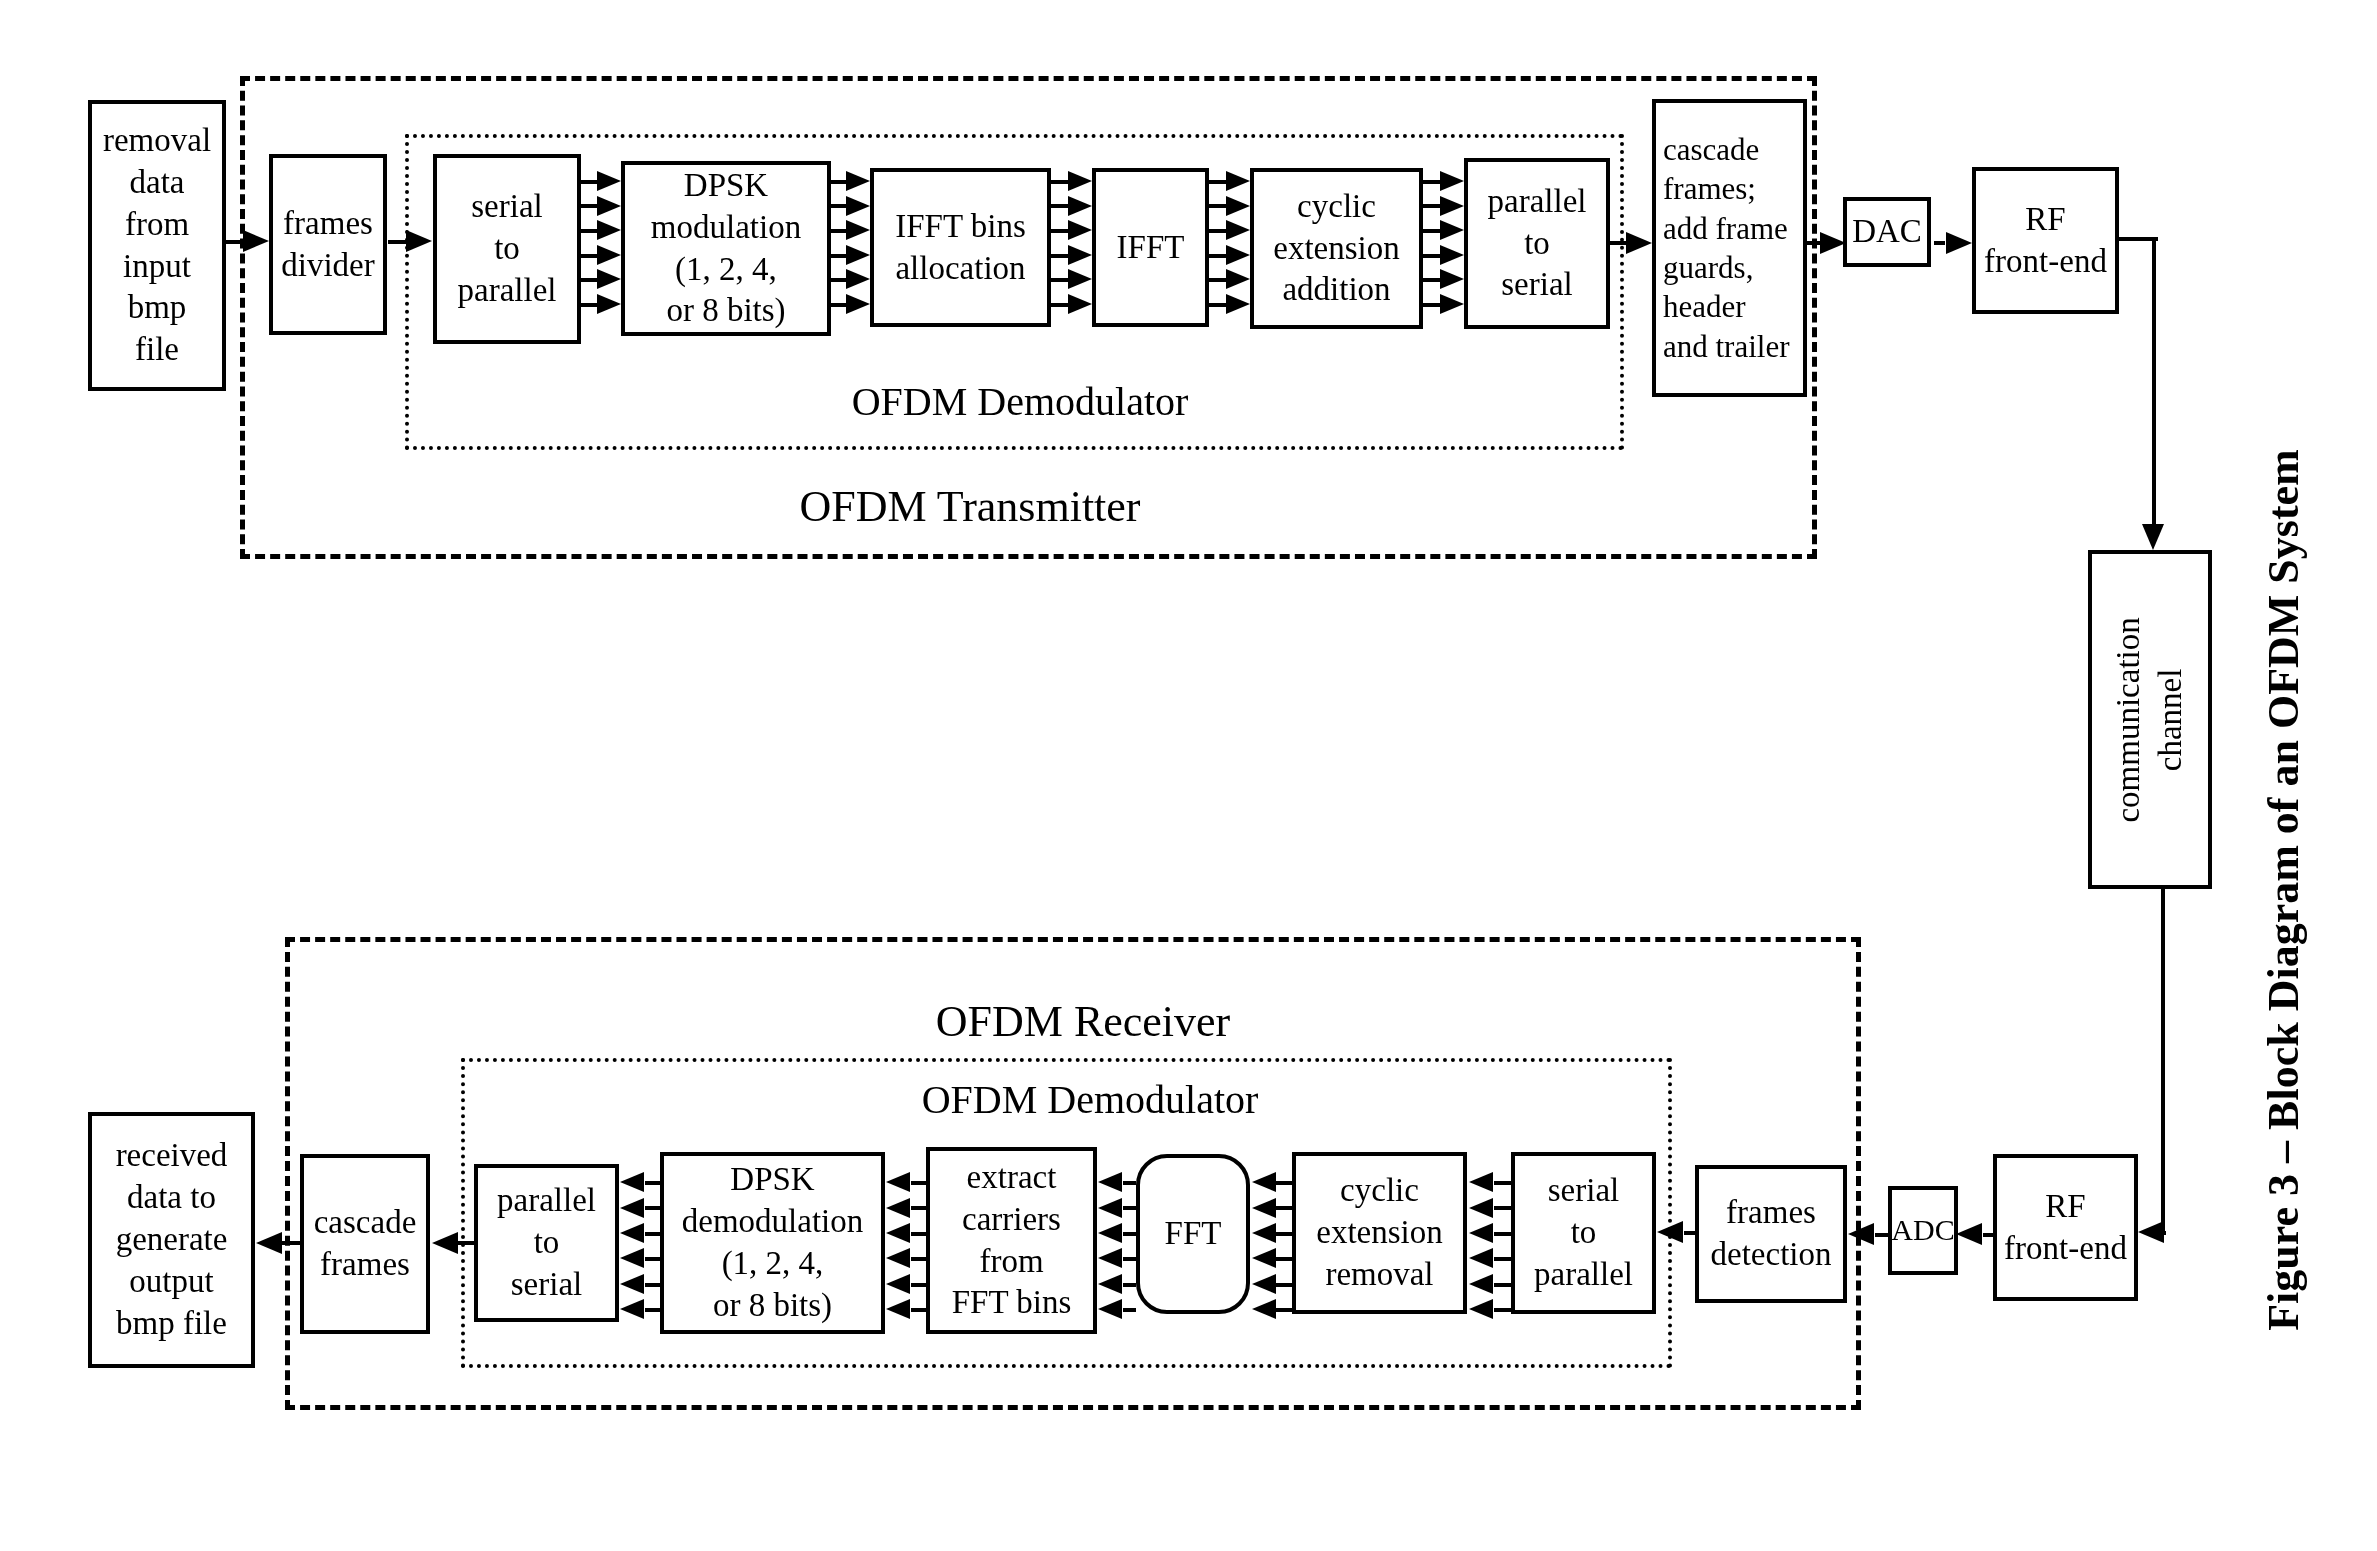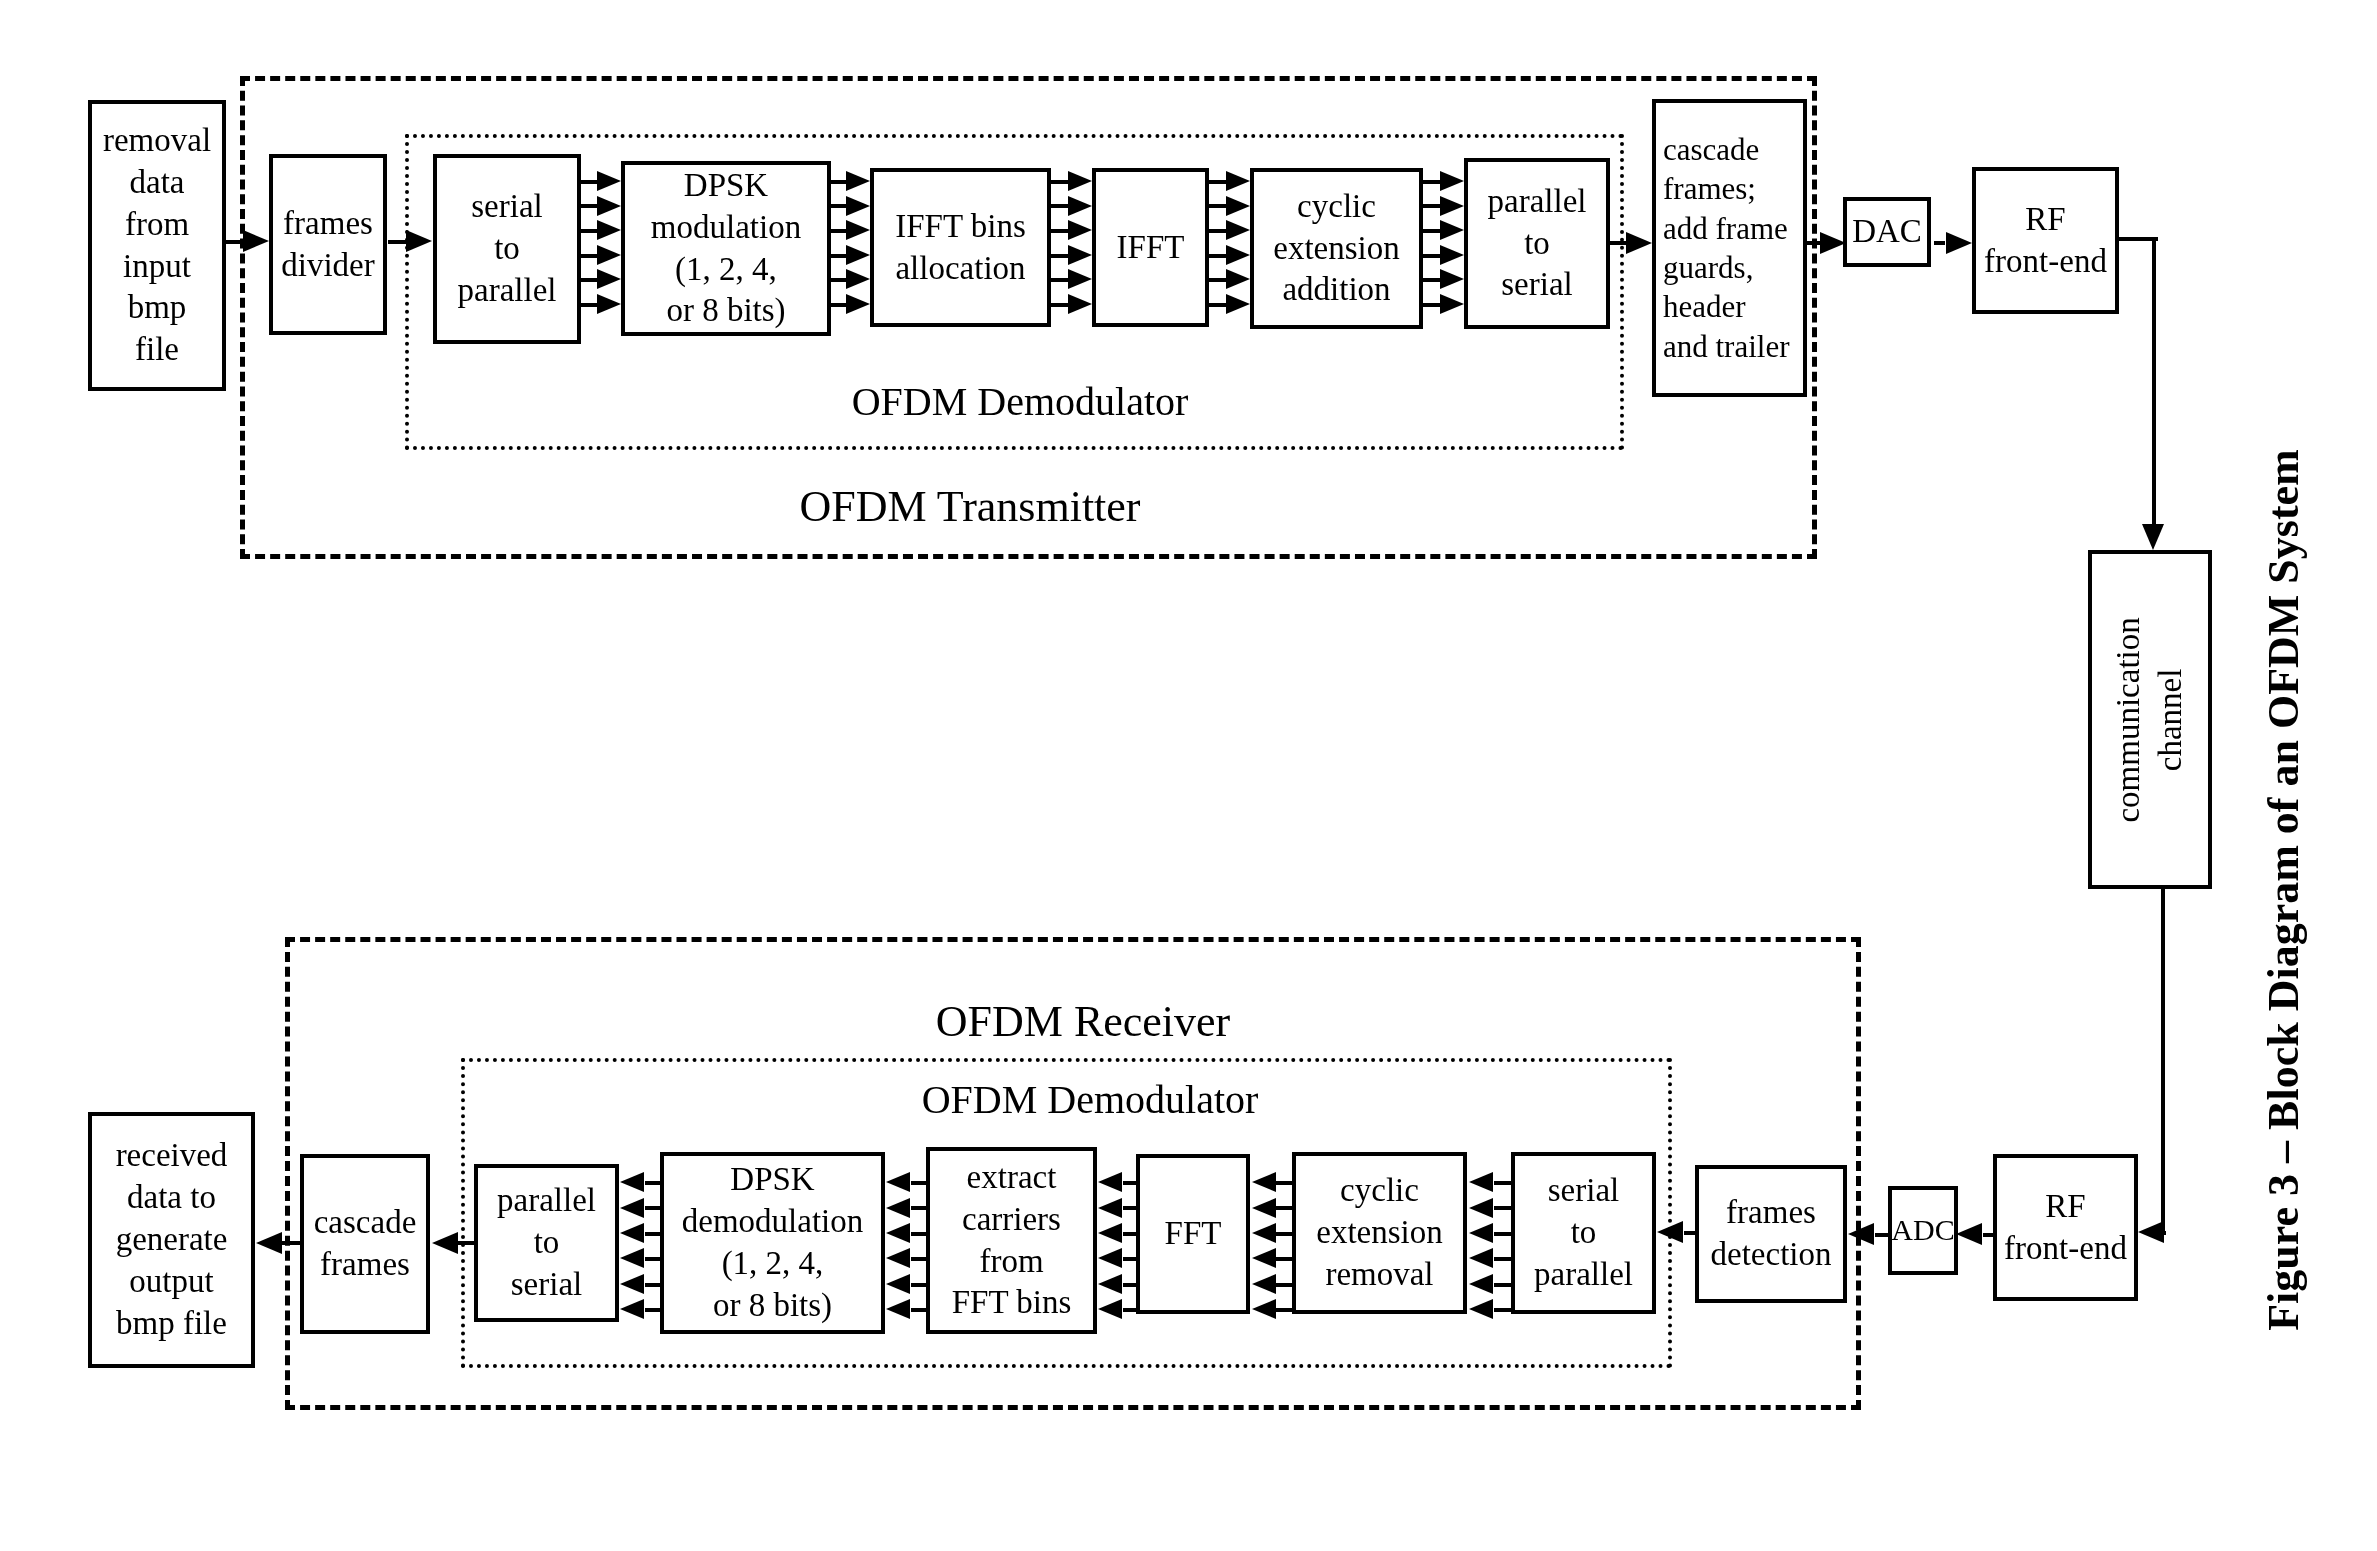--- a/index.html
+++ b/index.html
@@ -82,21 +82,21 @@
 front-end</div>
   <div class="box small-font" style="left:1888px;top:1186px;width:70px;height:89px;">ADC</div>
   <div class="box" style="left:1695px;top:1165px;width:152px;height:138px;">frames
 detection</div>
   <div class="box" style="left:1511px;top:1152px;width:145px;height:162px;">serial
 to
 parallel</div>
   <div class="box" style="left:1292px;top:1152px;width:175px;height:162px;">cyclic
 extension
 removal</div>
-  <div class="box" style="left:1136px;top:1154px;width:114px;height:160px;">FFT</div>
+  <div class="box" style="left:1136px;top:1154px;width:114px;height:160px;border-radius:31px;">FFT</div>
   <div class="box" style="left:926px;top:1147px;width:171px;height:187px;">extract
 carriers
 from
 FFT bins</div>
   <div class="box" style="left:660px;top:1152px;width:225px;height:182px;">DPSK
 demodulation
 (1, 2, 4,
 or 8 bits)</div>
   <div class="box" style="left:474px;top:1164px;width:145px;height:158px;">parallel
 to

